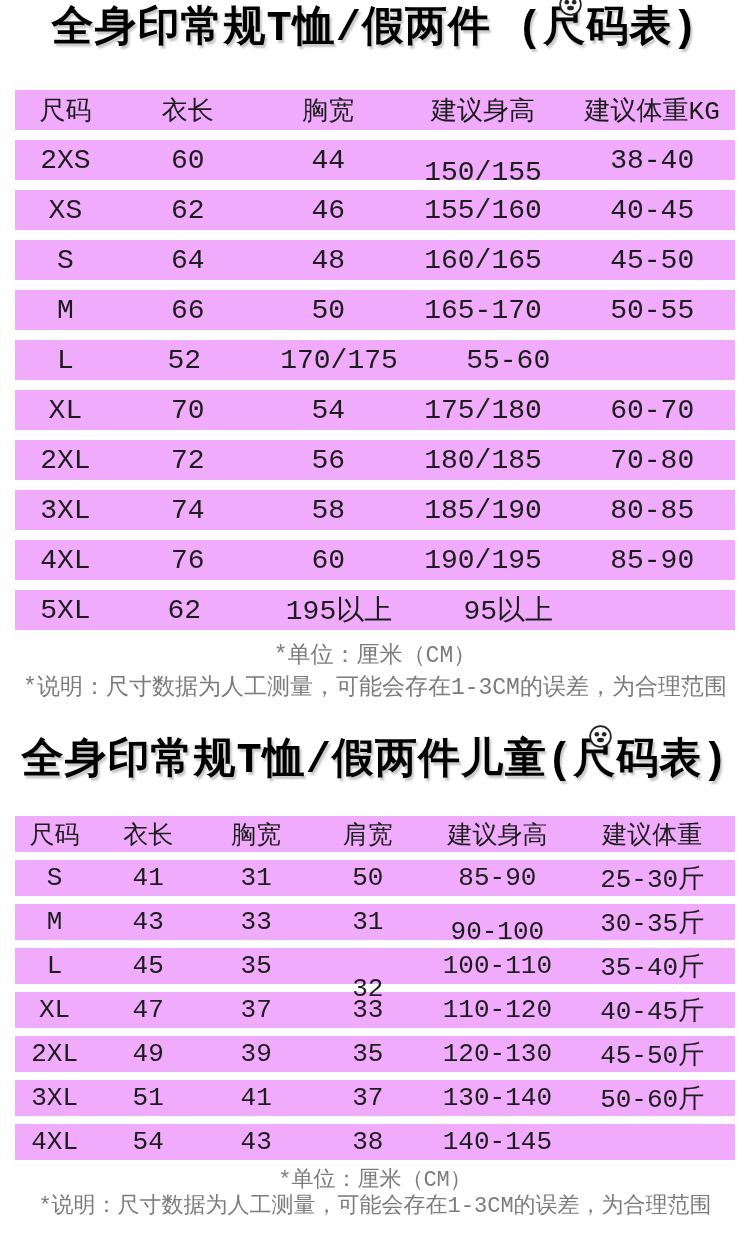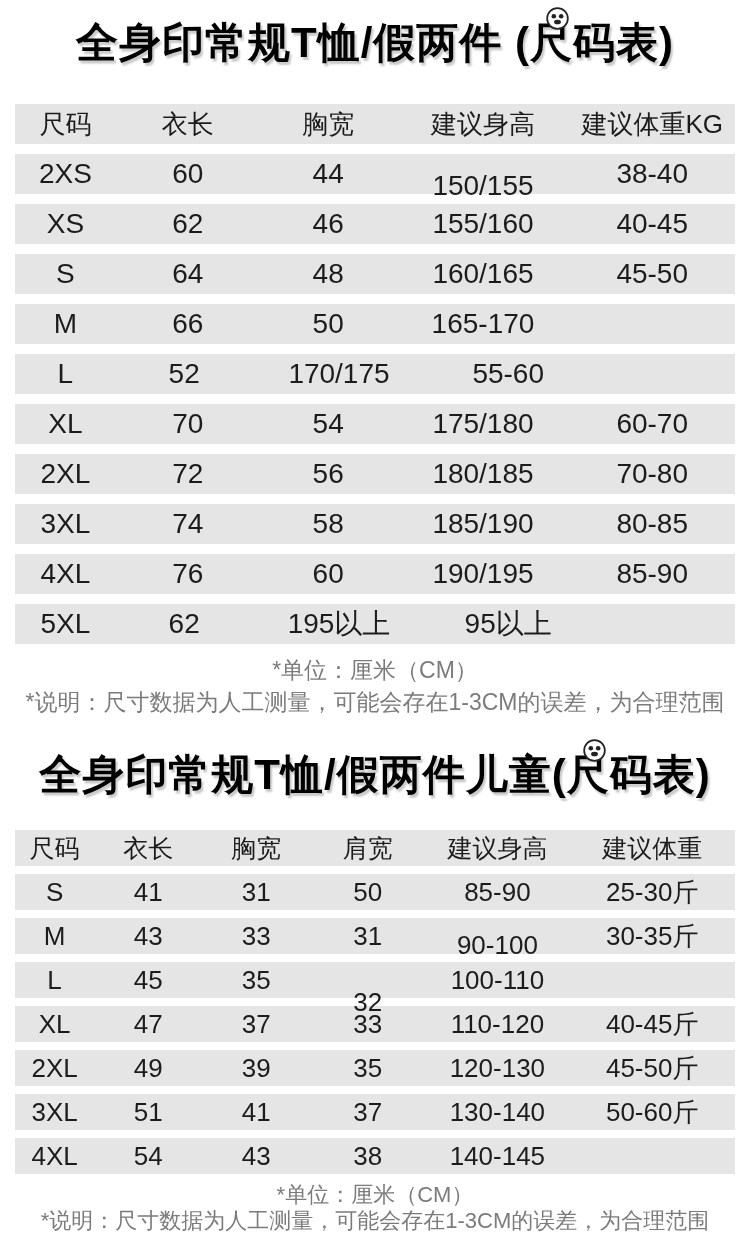--- a/index.html
+++ b/index.html
@@ -1,36 +1,36 @@
 <!DOCTYPE html>
 <html><head>
 <meta charset="utf-8">
 <style>
   html,body{margin:0;padding:0;background:#ffffff;}
   .page{
     width:750px;height:1237px;margin:0 auto;background:#ffffff;
-    font-family:Liberation Sans, sans-serif;
-    overflow:hidden;padding-top:14px;box-sizing:border-box;
+    font-family:Liberation Mono, monospace;
+    overflow:hidden;box-sizing:border-box;
   }
   .title{
     height:58px;line-height:58px;text-align:center;
     font-size:42px;font-weight:700;color:#000;
     letter-spacing:1px;white-space:nowrap;
     text-shadow:2px 3px 2px #c9c9c9;
   }
   .title .marked{position:relative;display:inline-block;}
   .badge{
     position:absolute;top:-7px;left:16px;width:23px;height:23px;
   }
   .stable{margin:0 15px;}
   .t1{margin-top:32px;}
   .t2{margin-top:26px;}
   .trow{
     display:flex;align-items:center;
-    background:#e5e5e5;
+    background:#f0abfc;
   }
   .t1 .trow{height:40px;margin-bottom:10px;}
   .t2 .trow{height:36px;margin-bottom:8px;}
   .cell{
     text-align:center;color:#1c1c1c;white-space:nowrap;
     overflow:visible;
   }
   .t1 .cell{font-size:28px;}
   .t2 .cell{font-size:26px;}
   .t1 .thead .cell{font-size:26px;font-weight:500;}
@@ -83,20 +83,21 @@
           <div class="cell" style="width: 20%;">64</div>
           <div class="cell" style="width: 19%;">48</div>
           <div class="cell" style="width: 24%;">160/165</div>
           <div class="cell" style="width: 23%;">45-50</div>
         </div>
         <div class="trow">
           <div class="cell" style="width: 14%;">M</div>
           <div class="cell" style="width: 20%;">66</div>
           <div class="cell" style="width: 19%;">50</div>
           <div class="cell" style="width: 24%;">165-170</div>
+          <div class="cell" style="width: 23%;">50-55</div>
         </div>
         <div class="trow">
           <div class="cell" style="width: 14%;">L</div>
           <div class="cell" style="width: 19%;">52</div>
           <div class="cell" style="width: 24%;">170/175</div>
           <div class="cell" style="width: 23%;">55-60</div>
         </div>
         <div class="trow">
           <div class="cell" style="width: 14%;">XL</div>
           <div class="cell" style="width: 20%;">70</div>
@@ -173,20 +174,21 @@
           <div class="cell" style="width: 16%;">31</div>
           <div class="cell" style="width: 20%; margin-top: 19px;">90-100</div>
           <div class="cell" style="width: 23%;">30-35斤</div>
         </div>
         <div class="trow">
           <div class="cell" style="width: 11%;">L</div>
           <div class="cell" style="width: 15%;">45</div>
           <div class="cell" style="width: 15%;">35</div>
           <div class="cell" style="width: 16%; margin-top: 45px;">32</div>
           <div class="cell" style="width: 20%;">100-110</div>
+          <div class="cell" style="width: 23%;">35-40斤</div>
         </div>
         <div class="trow">
           <div class="cell" style="width: 11%;">XL</div>
           <div class="cell" style="width: 15%;">47</div>
           <div class="cell" style="width: 15%;">37</div>
           <div class="cell" style="width: 16%;">33</div>
           <div class="cell" style="width: 20%;">110-120</div>
           <div class="cell" style="width: 23%;">40-45斤</div>
         </div>
         <div class="trow">

